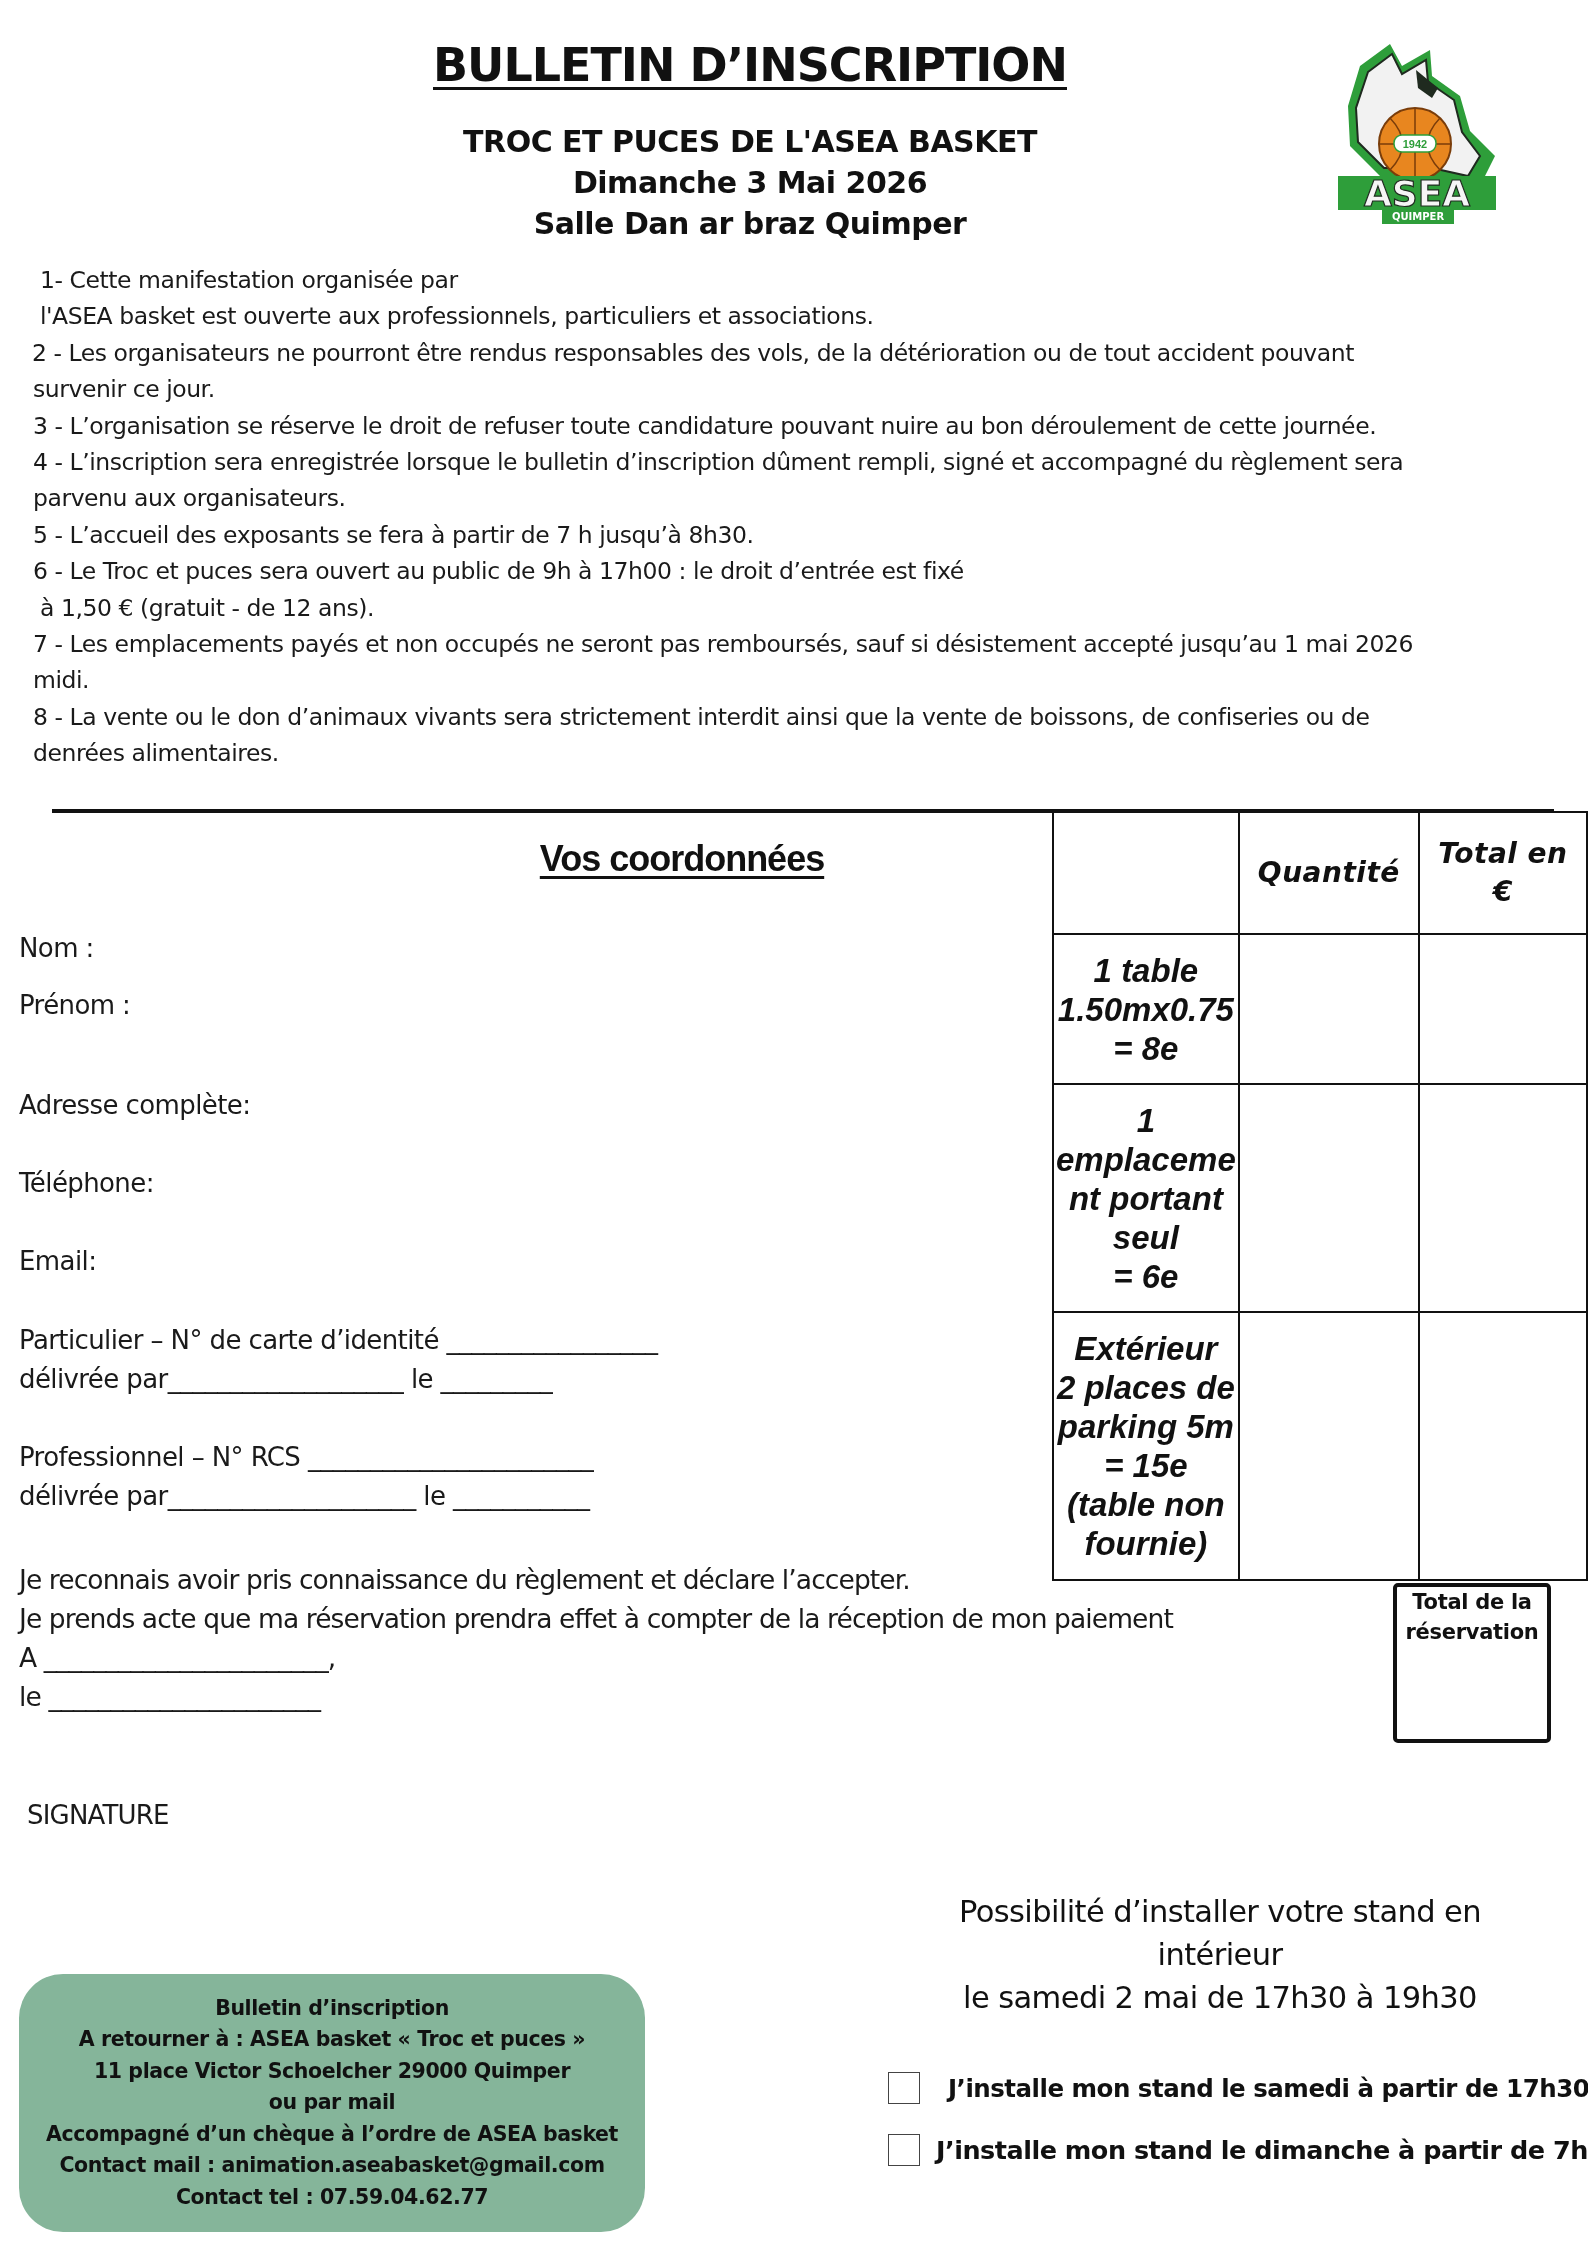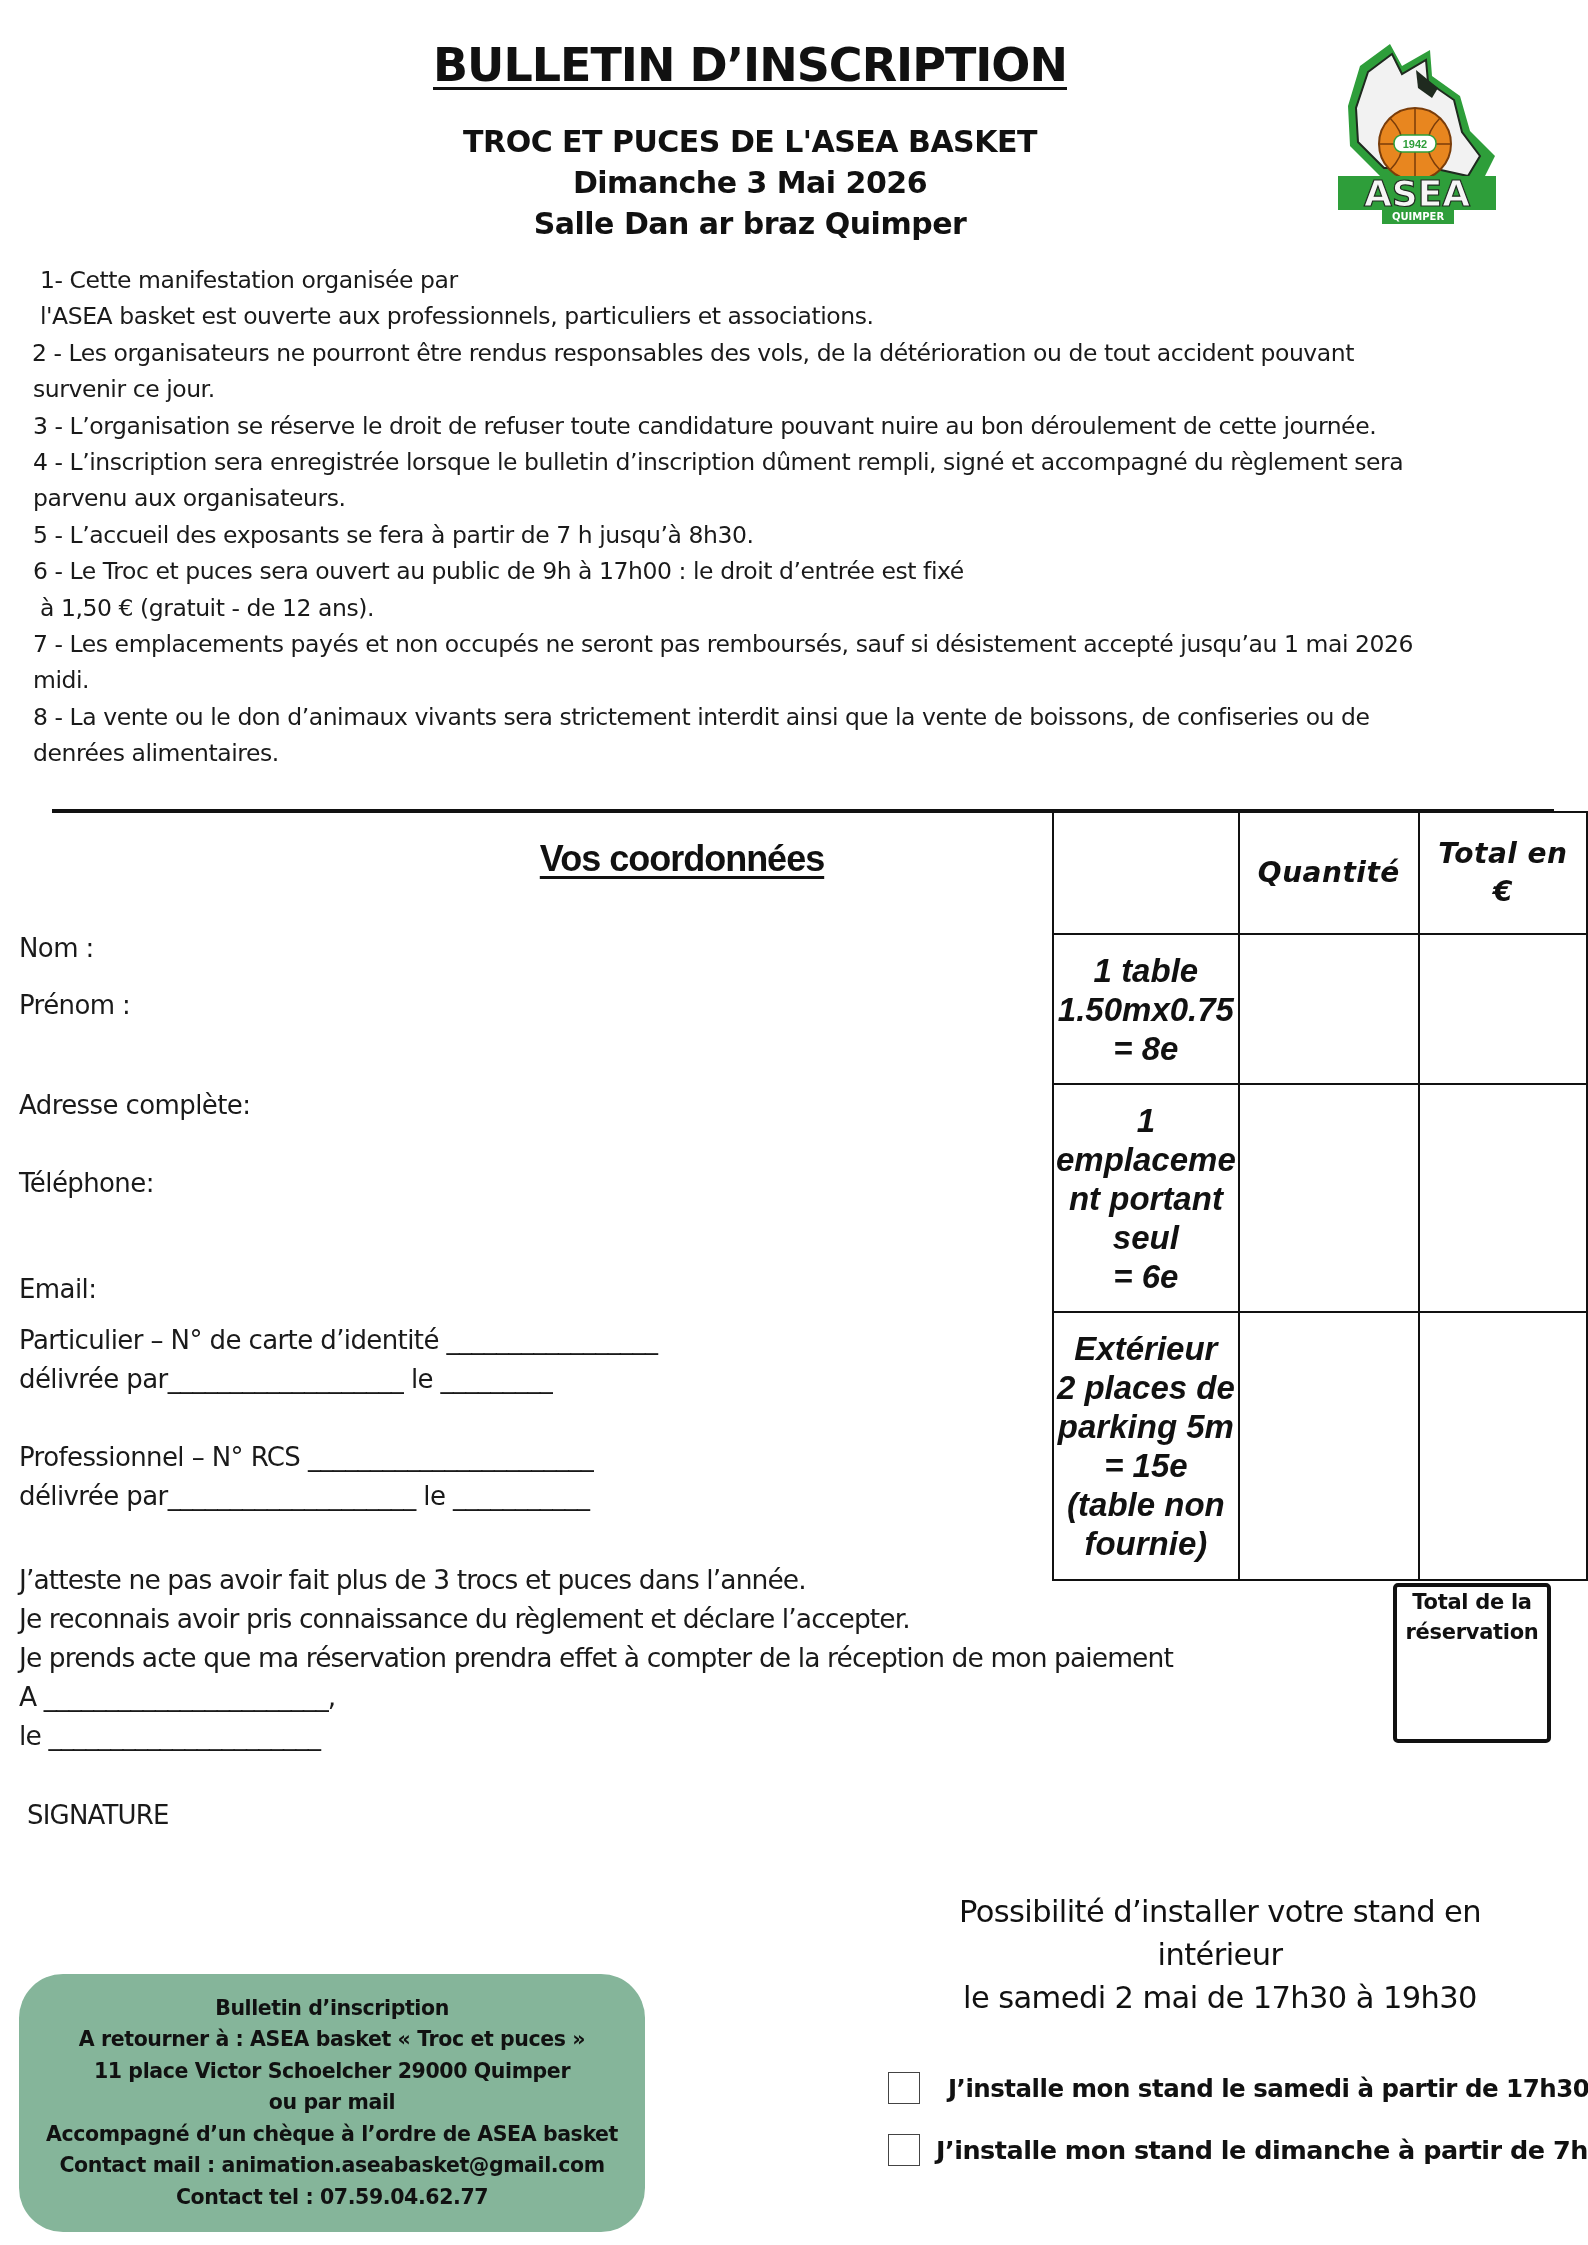--- a/index.html
+++ b/index.html
@@ -138,29 +138,28 @@
 </div>
 
 <div class="abs separator"></div>
 
 <div class="abs coord-title">Vos coordonnées</div>
 
 <div class="abs field" style="top:933px;">Nom :</div>
 <div class="abs field" style="top:990px;">Prénom :</div>
 <div class="abs field" style="top:1090px;">Adresse complète:</div>
 <div class="abs field" style="top:1168px;">Téléphone:</div>
-<div class="abs field" style="top:1246px;margin-top:28px;">Email:</div>
+<div class="abs field" style="top:1246px;">Email:</div>
 
 <div class="abs field" style="top:1325px;">Particulier – N° de carte d’identité _________________</div>
 <div class="abs field" style="top:1364px;">délivrée par___________________ le _________</div>
 <div class="abs field" style="top:1442px;">Professionnel – N° RCS _______________________</div>
 <div class="abs field" style="top:1481px;">délivrée par____________________ le ___________</div>
 
 <div class="abs attest">
-  <div>J’atteste ne pas avoir fait plus de 3 trocs et puces dans l’année.</div>
   <div>Je reconnais avoir pris connaissance du règlement et déclare l’accepter.</div>
   <div>Je prends acte que ma réservation prendra effet à compter de la réception de mon paiement</div>
   <div>A _______________________,</div>
   <div>le ______________________</div>
 </div>
 
 <div class="abs signature">SIGNATURE</div>
 
 <table class="abs price-table">
   <tbody>

